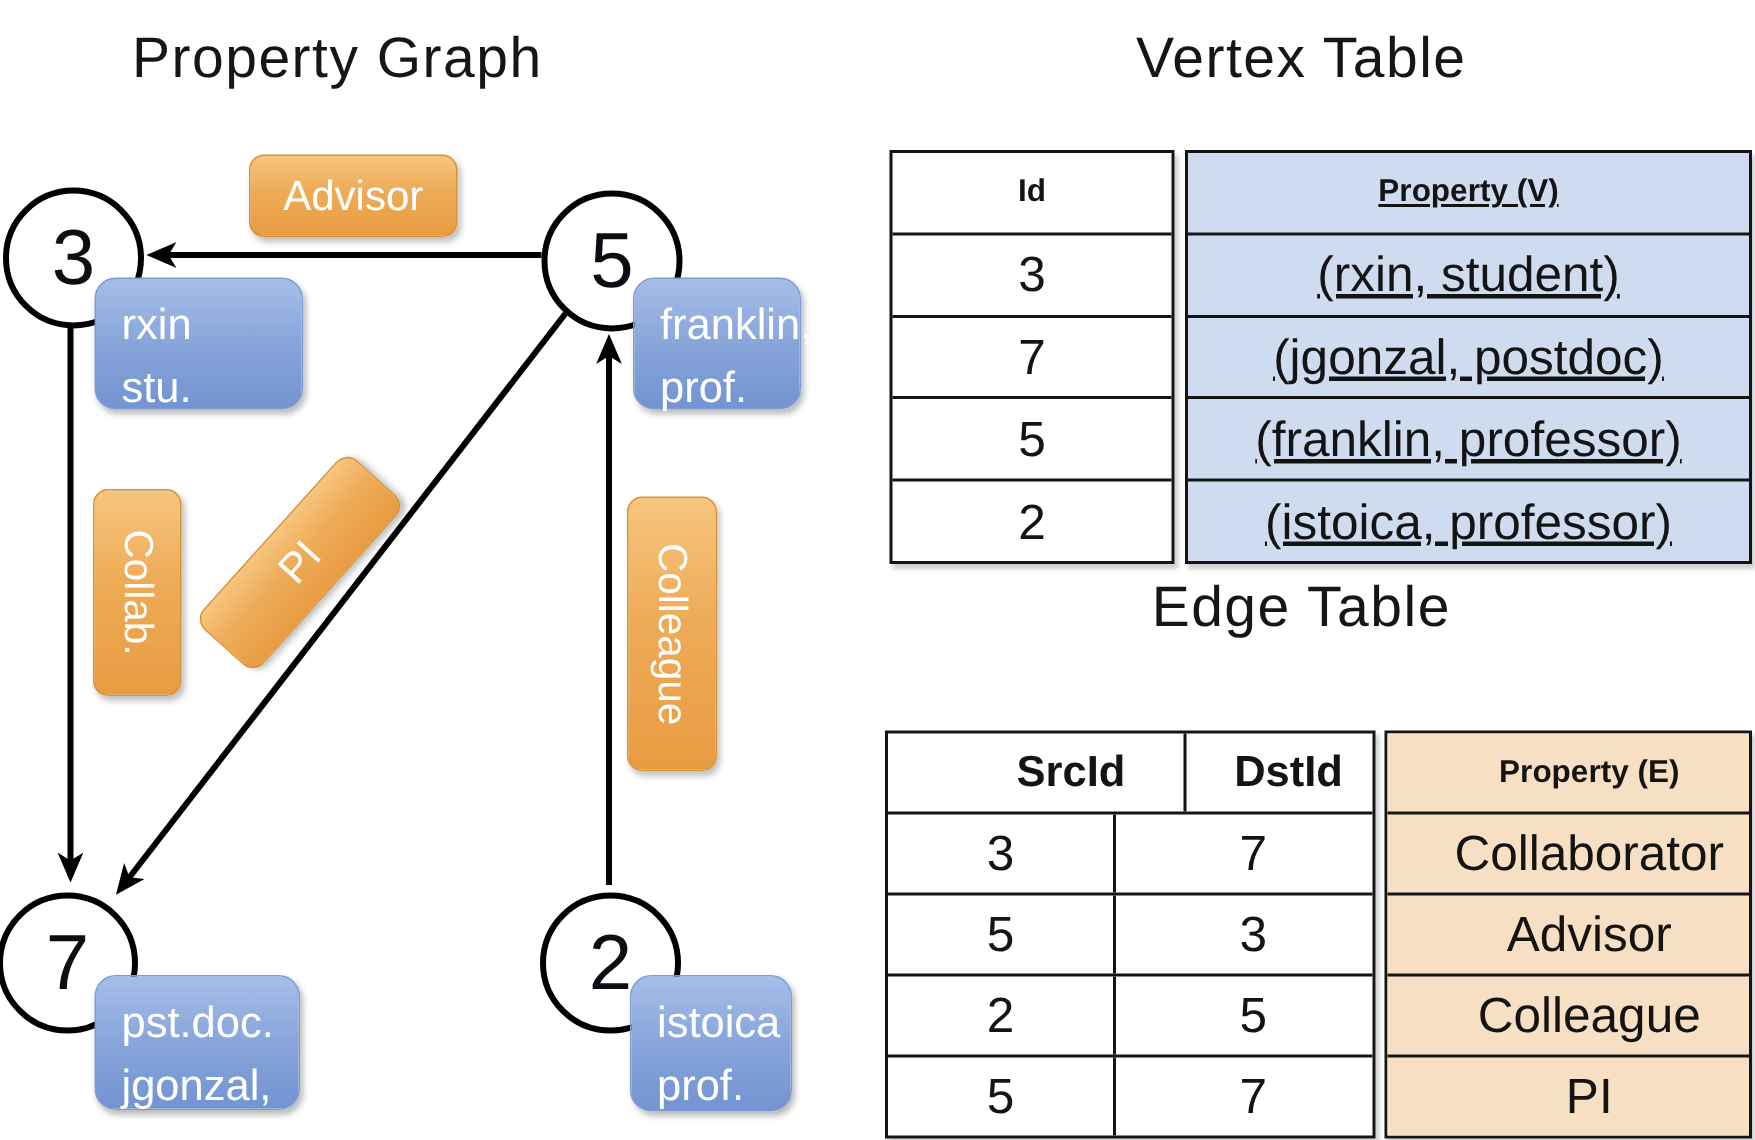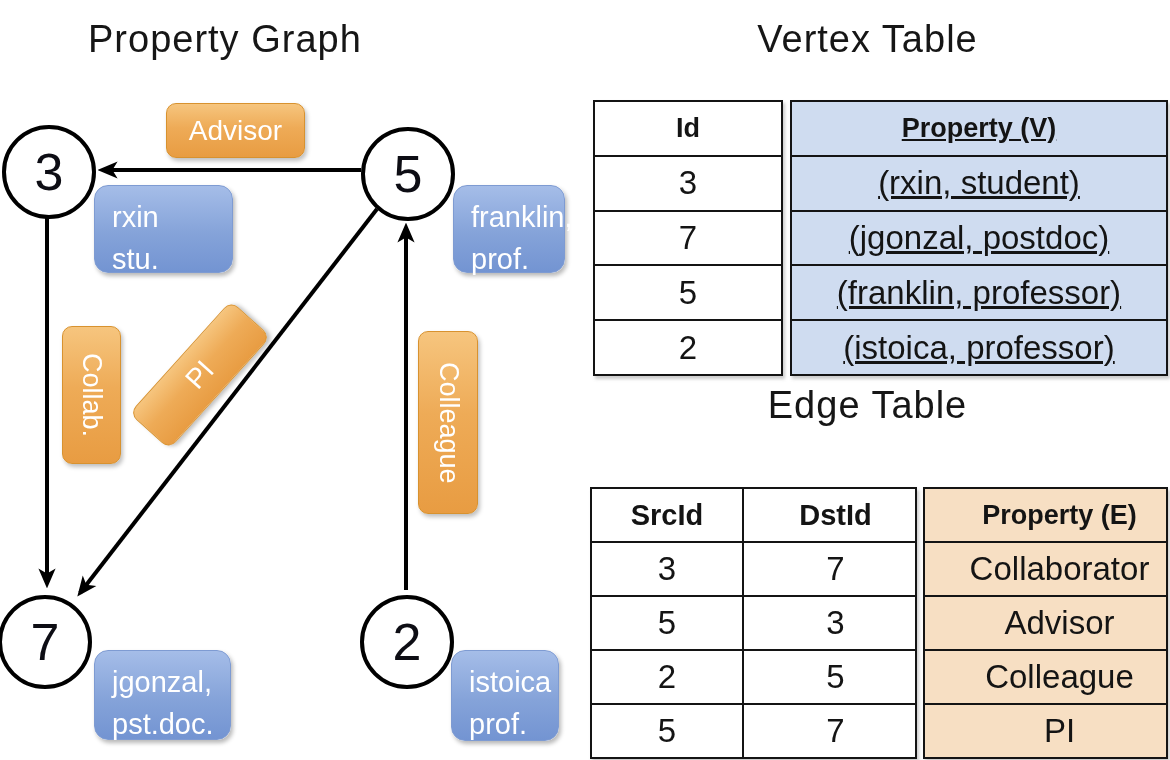--- a/index.html
+++ b/index.html
@@ -29,40 +29,40 @@
     font-size:28px;font-weight:400;z-index:3;
   }
   .elabel.vert{writing-mode:vertical-rl;text-orientation:mixed;}
   
   .vlabel{
     position:absolute;border-radius:14px;
     background:linear-gradient(180deg,#a5bde8 0%,#85a3d9 55%,#7394d2 100%);
     border:1.5px solid #7e9bd2;
     box-shadow:2px 3px 4px rgba(0,0,0,0.28);
     color:#fff;font-size:29px;font-weight:400;line-height:1.45;
-    padding:10px 8px 6px 17px;box-sizing:border-box;z-index:4;margin-left:31px;
+    padding:10px 8px 6px 17px;box-sizing:border-box;z-index:4;
   }
   .vlabel span{display:block;white-space:nowrap;}
   
   .tcol{
     position:absolute;border:2px solid #141414;box-sizing:border-box;
     display:flex;flex-direction:column;background:#fff;
     box-shadow:2px 3px 3px rgba(110,110,110,0.35);
   }
   .trow{
     flex:1;display:flex;align-items:center;justify-content:center;
     font-size:33px;font-weight:400;color:#141414;border-top:2px solid #141414;
     white-space:nowrap;
   }
   .trow:first-child{border-top:none;}
-  .trow.hdr{font-size:27px;font-weight:700;}
+  .trow.hdr{font-size:21px;font-weight:700;}
   .bluefill{background:#cfdcf0;text-decoration:underline;}
   .peachfill{background:#f7dfc3;padding-left:28px;}
   .splitrow{flex:1;display:flex;border-top:2px solid #141414;}
-  .splitrow:first-child{border-top:none;}
+  .splitrow:first-child{border-top:none;margin-left:47px;}
   .splitcell{display:flex;align-items:center;justify-content:center;
     font-size:33px;font-weight:400;color:#141414;}
   .splitcell.hdr{font-size:29px;font-weight:700;}
   .splitcell.c1{width:150px;}
   .splitcell.c2{flex:1;border-left:2px solid #141414;padding-left:12px;}
   svg{position:absolute;left:0;top:0;z-index:1;}
 </style>
 </head>
 <body>
 
@@ -102,22 +102,22 @@
 
   <div class="vlabel" style="left:63px;top:185px;width:139px;height:88px;">
     <span>rxin</span>
     <span>stu.</span>
   </div>
   <div class="vlabel" style="left:422px;top:185px;width:112px;height:88px;">
     <span>franklin,</span>
     <span>prof.</span>
   </div>
   <div class="vlabel" style="left:63px;top:650px;width:137px;height:90px;">
+    <span>pst.doc.</span>
     <span>jgonzal,</span>
-    <span>pst.doc.</span>
   </div>
   <div class="vlabel" style="left:420px;top:650px;width:108px;height:91px;">
     <span>istoica</span>
     <span>prof.</span>
   </div>
 
   <div class="abs big-title" style="left:580px;top:18px;width:575px;text-align:center;">Vertex Table</div>
 
   <div class="tcol" style="left:593px;top:100px;width:190px;height:276px;">
     <div class="trow hdr">Id</div>

